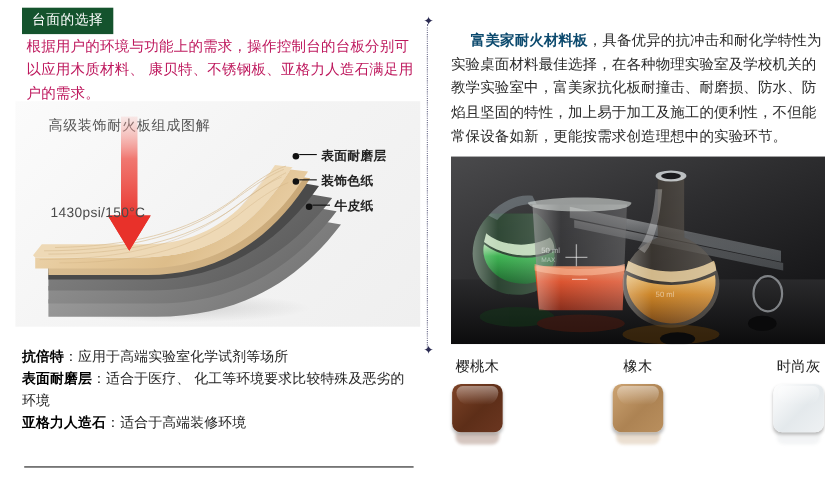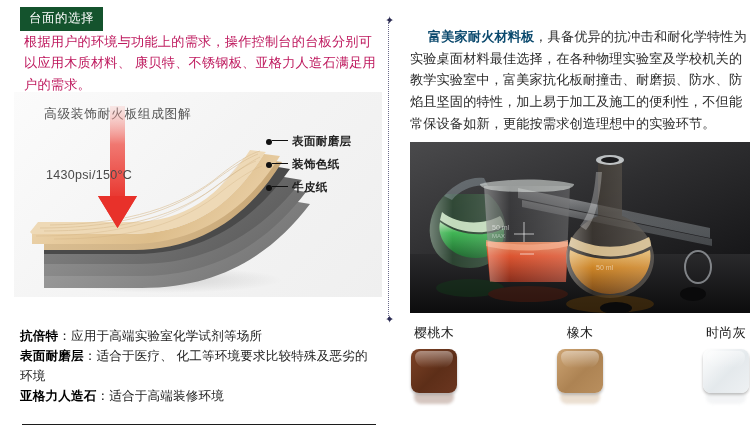--- a/index.html
+++ b/index.html
@@ -37,21 +37,21 @@
     background:linear-gradient(135deg,#fbfbfb 0%,#f4f4f4 45%,#efefef 100%);
     overflow:hidden;
   }
   .diagram-title{
     position:absolute;left:30px;top:14px;
     font-size:12.8px;color:#555;letter-spacing:.6px;
   }
   .diagram svg{position:absolute;left:0;top:0;}
 
   .press-label{
-    position:absolute;left:32px;top:76px;
+    position:absolute;left:32px;top:94px;
     font-size:12.5px;color:#4a4a4a;
     font-family:"Liberation Sans",sans-serif;
     letter-spacing:.3px;
   }
 
   .callout{
     position:absolute;
     font-size:11.6px;color:#222;
     white-space:nowrap;
     letter-spacing:.3px;
@@ -61,21 +61,21 @@
     background:#111;vertical-align:middle;margin-right:0px;
   }
   .callout .lead{
     display:inline-block;width:16px;height:1px;background:#111;
     vertical-align:middle;margin:0 4px 0 0;position:relative;top:-1px;
   }
   .callout .txt{vertical-align:middle;font-weight:bold;}
 
   
   .spec-list{
-    position:absolute;left:20px;top:327px;width:356px;
+    position:absolute;left:20px;top:315px;width:356px;
     font-size:12.6px;line-height:1.58;color:#222;
     letter-spacing:.15px;
   }
   .spec-list .row{display:block;}
   .spec-list b{font-weight:bold;color:#000;}
 
   .bottom-rule{
     position:absolute;left:22px;top:424px;width:354px;height:0;
     border-top:1.6px solid #1c1c1c;
   }
@@ -218,21 +218,21 @@
       </svg>
 
       <div class="press-label">1430psi/150°C</div>
 
       <div class="callout" style="left:252px;top:42px;">
         <span class="dot"></span><span class="lead"></span><span class="txt">表面耐磨层</span>
       </div>
       <div class="callout" style="left:252px;top:65px;">
         <span class="dot"></span><span class="lead"></span><span class="txt">装饰色纸</span>
       </div>
-      <div class="callout" style="left:252px;top:88px;">
+      <div class="callout" style="left:264px;top:88px;">
         <span class="dot"></span><span class="lead"></span><span class="txt">牛皮纸</span>
       </div>
     </div>
 
     <div class="spec-list">
       <span class="row"><b>抗倍特</b><span>：</span><span>应用于高端实验室化学试剂等场所</span></span>
       <span class="row"><b>表面耐磨层</b><span>：</span><span>适合于医疗、 化工等环境要求比较特殊及恶劣的环境</span></span>
       <span class="row"><b>亚格力人造石</b><span>：</span><span>适合于高端装修环境</span></span>
     </div>
 

